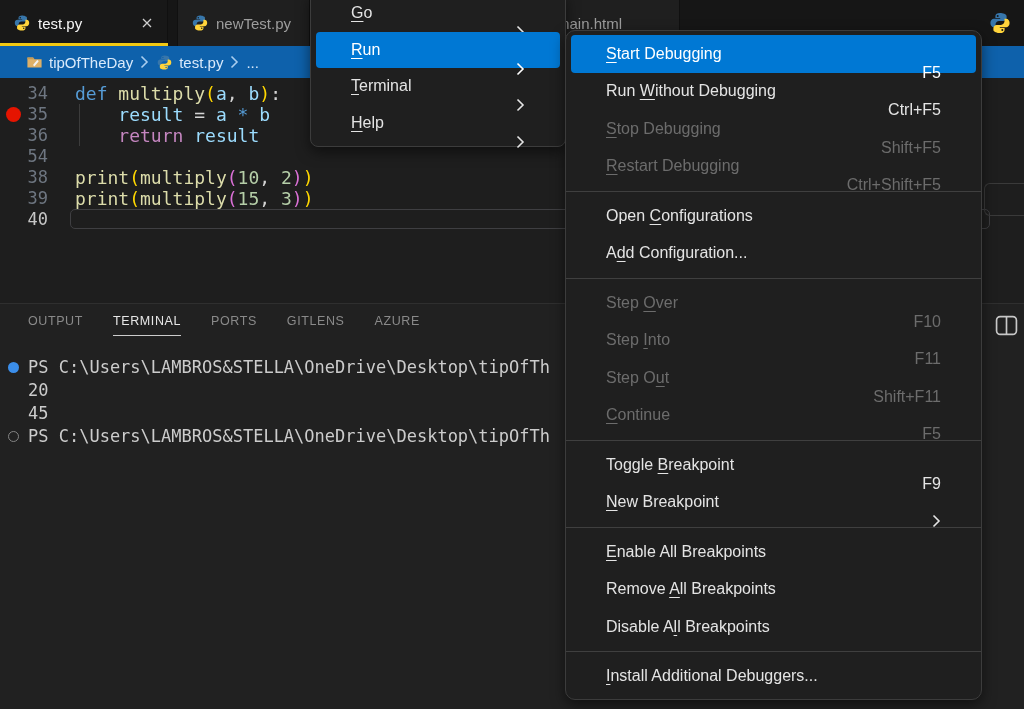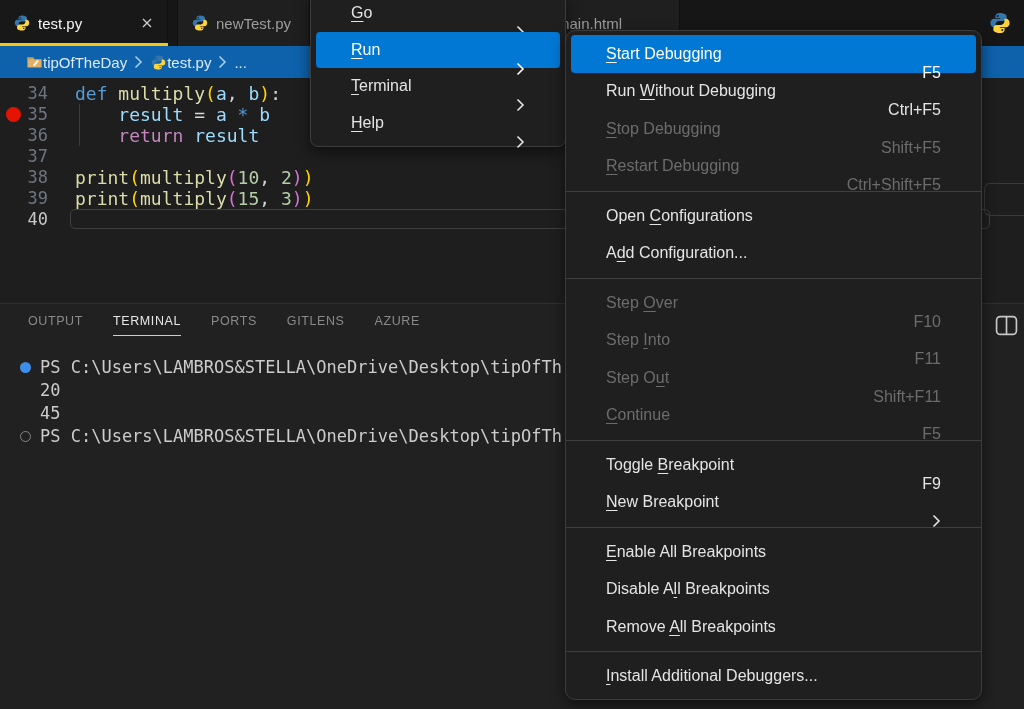--- a/index.html
+++ b/index.html
@@ -23,21 +23,21 @@
   .tab-close{margin-left:auto;margin-right:13px;display:inline-flex;width:14px;height:14px;align-items:center;justify-content:center;}
   .tab-newtest{left:177px;width:133px;}
   .tab-main{left:500px;width:180px;}
   .tab-main .tab-label{padding-left:56px;}
   .tab-copilot{left:680px;width:278px;}
   .pin-slot{margin-left:auto;margin-right:12px;display:inline-flex;width:15px;height:15px;}
   .group2-icon{position:absolute;left:988px;top:11px;width:24px;height:24px;display:inline-flex;}
 
   
   .breadcrumb{position:absolute;left:0;top:46px;width:1024px;height:32px;background:var(--breadcrumb-bg);display:flex;align-items:center;padding-left:26px;color:#d9eafb;font-size:15px;}
-  .breadcrumb .seg{display:flex;}
+  .breadcrumb .seg{display:flex;gap:6px;}
   .breadcrumb .chev{display:inline-flex;margin:0 7px;color:#a9cdee;}
   .bc-icon{display:inline-flex;width:17px;height:17px;}
 
   
   .editor{position:absolute;left:0;top:78px;width:1024px;height:225px;background:#1e1e1e;font-family:"DejaVu Sans Mono",monospace;font-size:18px;}
   #ed-lines{position:absolute;left:0;top:5px;width:100%;}
   .ed-line{position:relative;display:flex;height:21px;line-height:21px;}
   .ed-gutter{position:relative;width:48px;flex:none;text-align:right;color:#6e7681;font-size:17px;}
   .ed-line.current .ed-gutter{color:#c6c6c6;}
   .bp-dot{position:absolute;left:6px;top:3px;width:15px;height:15px;border-radius:50%;background:var(--breakpoint-red);}
@@ -47,21 +47,21 @@
   .cur-box{position:absolute;left:70px;top:0;width:920px;height:20px;border:1px solid #3f3f42;border-radius:5px;}
   .indent-guide{position:absolute;left:79px;top:26px;width:1px;height:42px;background:#3c3c3c;}
   .sliver-box{position:absolute;left:984px;top:105px;width:45px;height:33px;border:1px solid #3a3a3a;border-right:none;border-radius:6px 0 0 6px;}
 
   
   .panel{position:absolute;left:0;top:303px;width:1024px;height:406px;background:#212121;border-top:1px solid #2f2f2f;}
   .panel-tabs{position:absolute;left:28px;top:10px;display:flex;gap:30px;font-size:12.5px;letter-spacing:.6px;color:#8a8a8a;}
   .panel-tab{padding-bottom:7px;cursor:default;}
   .panel-tab.active{color:#e7e7e7;border-bottom:1.5px solid #cccccc;}
   .split-slot{position:absolute;left:995px;top:10px;width:23px;height:23px;display:inline-flex;}
-  #term-lines{position:absolute;left:12px;top:52px;width:980px;font-family:"DejaVu Sans Mono",monospace;font-size:17px;color:#cccccc;}
+  #term-lines{position:absolute;left:0;top:52px;width:980px;font-family:"DejaVu Sans Mono",monospace;font-size:17px;color:#cccccc;}
   .term-line{position:relative;height:23px;line-height:23px;padding-left:28px;white-space:pre;}
   .deco{position:absolute;left:8px;top:6px;width:11px;height:11px;border-radius:50%;}
   .deco.filled{background:var(--terminal-prompt-blue);}
   .deco.outline{border:1.5px solid #848484;}
 
   
   .menu-panel{position:absolute;background:#1f1f1f;border:1px solid #3c3c3c;box-shadow:0 5px 14px rgba(0,0,0,.5);color:#e4e4e4;font-size:16px;z-index:50;}
   #dropdown{left:310px;top:-6px;width:256px;border-radius:0 0 8px 8px;padding-bottom:5px;}
   #submenu{left:565px;top:30px;width:417px;border-radius:10px;padding:4px 0;z-index:60;}
   .menu-row{position:relative;display:flex;align-items:center;margin:0 5px;border-radius:4px;padding:0 35px;}
@@ -159,21 +159,21 @@
         </div>
         <div class="ed-line">
           <div class="ed-gutter"><div class="bp-dot"></div><span class="ln-num">35</span></div>
           <div class="ed-code"><span class="tk-p">    </span><span class="tk-v">result</span><span class="tk-p"> = </span><span class="tk-v">a</span><span class="tk-k"> * </span><span class="tk-v">b</span></div>
         </div>
         <div class="ed-line">
           <div class="ed-gutter"><span class="ln-num">36</span></div>
           <div class="ed-code"><span class="tk-p">    </span><span class="tk-c">return</span><span class="tk-p"> </span><span class="tk-v">result</span></div>
         </div>
         <div class="ed-line">
-          <div class="ed-gutter"><span class="ln-num">37</span></div>
+          <div class="ed-gutter"><span class="ln-num">54</span></div>
           <div class="ed-code"></div>
         </div>
         <div class="ed-line">
           <div class="ed-gutter"><span class="ln-num">38</span></div>
           <div class="ed-code"><span class="tk-f">print</span><span class="tk-b1">(</span><span class="tk-f">multiply</span><span class="tk-b2">(</span><span class="tk-n">10</span><span class="tk-p">, </span><span class="tk-n">2</span><span class="tk-b2">)</span><span class="tk-b1">)</span></div>
         </div>
         <div class="ed-line">
           <div class="ed-gutter"><span class="ln-num">39</span></div>
           <div class="ed-code"><span class="tk-f">print</span><span class="tk-b1">(</span><span class="tk-f">multiply</span><span class="tk-b2">(</span><span class="tk-n">15</span><span class="tk-p">, </span><span class="tk-n">3</span><span class="tk-b2">)</span><span class="tk-b1">)</span></div>
         </div>
@@ -309,27 +309,27 @@
             </svg>
           </span>
         </span>
       </div>
       <div class="menu-sep"></div>
       <div class="menu-row">
         <span class="m-label"><u>E</u>nable All Breakpoints</span>
         <span class="m-right"></span>
       </div>
       <div class="menu-row">
+        <span class="m-label">Remove <u>A</u>ll Breakpoints</span>
+        <span class="m-right"></span>
+      </div>
+      <div class="menu-row">
         <span class="m-label">Disable A<u>l</u>l Breakpoints</span>
         <span class="m-right"></span>
       </div>
-      <div class="menu-row">
-        <span class="m-label">Remove <u>A</u>ll Breakpoints</span>
-        <span class="m-right"></span>
-      </div>
       <div class="menu-sep"></div>
       <div class="menu-row">
         <span class="m-label"><u>I</u>nstall Additional Debuggers...</span>
         <span class="m-right"></span>
       </div>
     </div>
 
 </div>
 
 </body></html>

